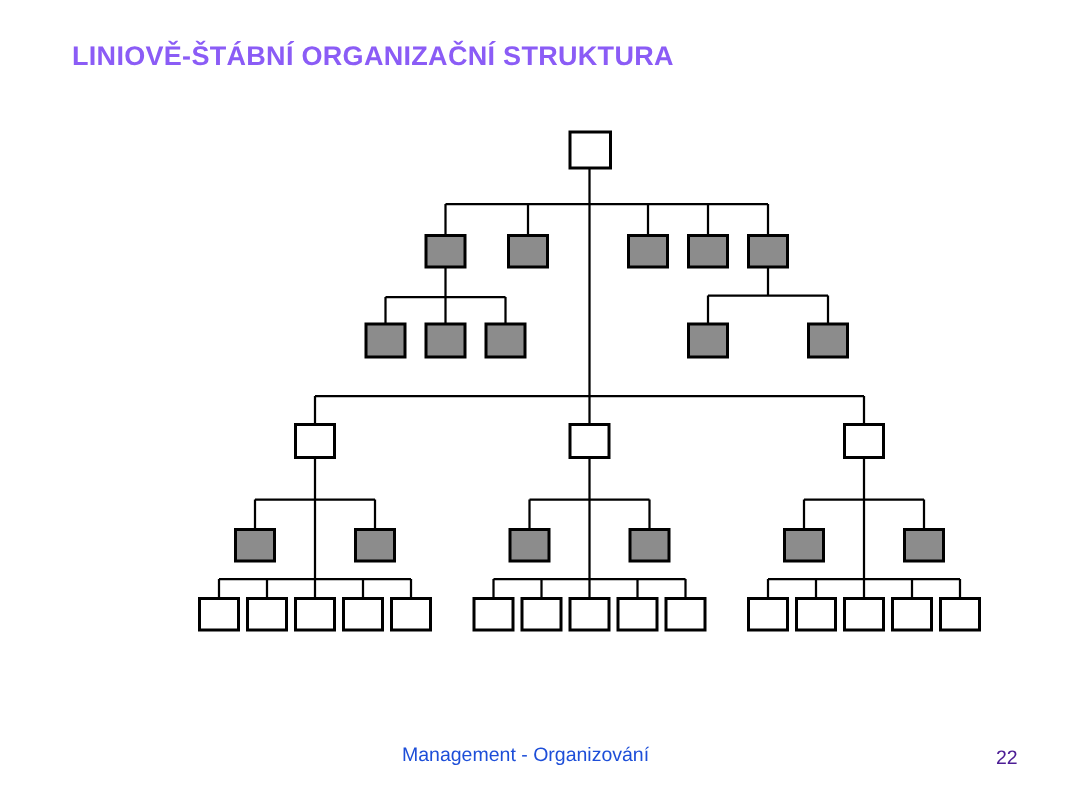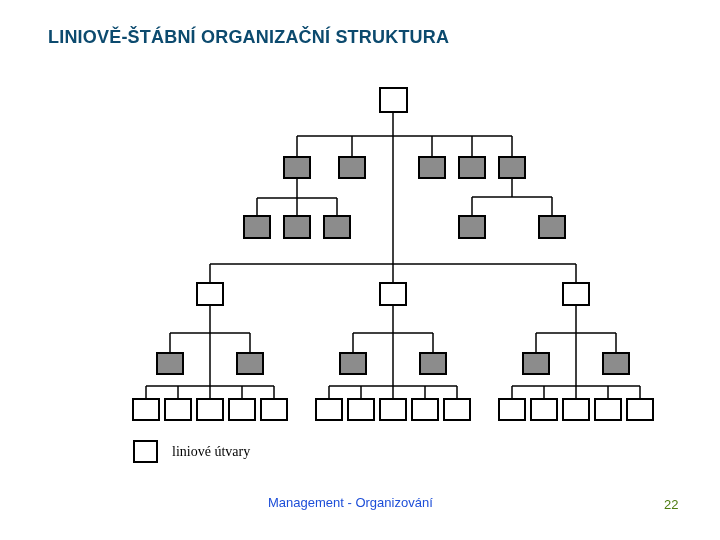--- a/index.html
+++ b/index.html
@@ -19,29 +19,29 @@
     width:21px;height:19px;border:2px solid #000;display:inline-block;flex:0 0 auto;
   }
   .legend-label{
     font-family:"Liberation Serif",serif;font-size:14px;color:#000;
     margin-left:14px;white-space:nowrap;
   }
   .footer-text{
     position:absolute;left:268px;top:495px;font-size:13px;color:#1d4ed8;white-space:nowrap;
   }
   .page-number{
-    position:absolute;left:664px;top:497px;font-size:13px;color:#4d7c0f;
+    position:absolute;left:664px;top:497px;font-size:13px;color:#4c1d95;
   }
 </style>
 </head>
 <body>
 
 <div class="slide">
 
-  <h1 class="title" style="color: #0c4a6e;">LINIOVĚ-ŠTÁBNÍ ORGANIZAČNÍ STRUKTURA</h1>
+  <h1 class="title" style="color: #8b5cf6;">LINIOVĚ-ŠTÁBNÍ ORGANIZAČNÍ STRUKTURA</h1>
 
   <svg id="orgchart" class="chart-svg" viewBox="0 0 720 540">
       <polyline points="393,112 393,264" fill="none" stroke="#000000" stroke-width="1.5"></polyline>
       <polyline points="297,136 512,136" fill="none" stroke="#000000" stroke-width="1.5"></polyline>
       <polyline points="297,136 297,157" fill="none" stroke="#000000" stroke-width="1.5"></polyline>
       <polyline points="352,136 352,157" fill="none" stroke="#000000" stroke-width="1.5"></polyline>
       <polyline points="432,136 432,157" fill="none" stroke="#000000" stroke-width="1.5"></polyline>
       <polyline points="472,136 472,157" fill="none" stroke="#000000" stroke-width="1.5"></polyline>
       <polyline points="512,136 512,157" fill="none" stroke="#000000" stroke-width="1.5"></polyline>
       <polyline points="297,178 297,216" fill="none" stroke="#000000" stroke-width="1.5"></polyline>
@@ -116,23 +116,19 @@
       <rect x="380" y="399" width="26" height="21" fill="#FFFFFF" stroke="#000000" stroke-width="2"></rect>
       <rect x="412" y="399" width="26" height="21" fill="#FFFFFF" stroke="#000000" stroke-width="2"></rect>
       <rect x="444" y="399" width="26" height="21" fill="#FFFFFF" stroke="#000000" stroke-width="2"></rect>
       <rect x="499" y="399" width="26" height="21" fill="#FFFFFF" stroke="#000000" stroke-width="2"></rect>
       <rect x="531" y="399" width="26" height="21" fill="#FFFFFF" stroke="#000000" stroke-width="2"></rect>
       <rect x="563" y="399" width="26" height="21" fill="#FFFFFF" stroke="#000000" stroke-width="2"></rect>
       <rect x="595" y="399" width="26" height="21" fill="#FFFFFF" stroke="#000000" stroke-width="2"></rect>
       <rect x="627" y="399" width="26" height="21" fill="#FFFFFF" stroke="#000000" stroke-width="2"></rect>
     </svg>
 
-  <div class="legend-item first">
-    <span class="swatch" style="background-color: rgb(255, 255, 255);"></span>
-    <span class="legend-label">liniové útvary</span>
-  </div>
 
 
   <div class="footer-text">Management - Organizování</div>
 
   <div class="page-number">22</div>
 
 </div>
 
 </body></html>

